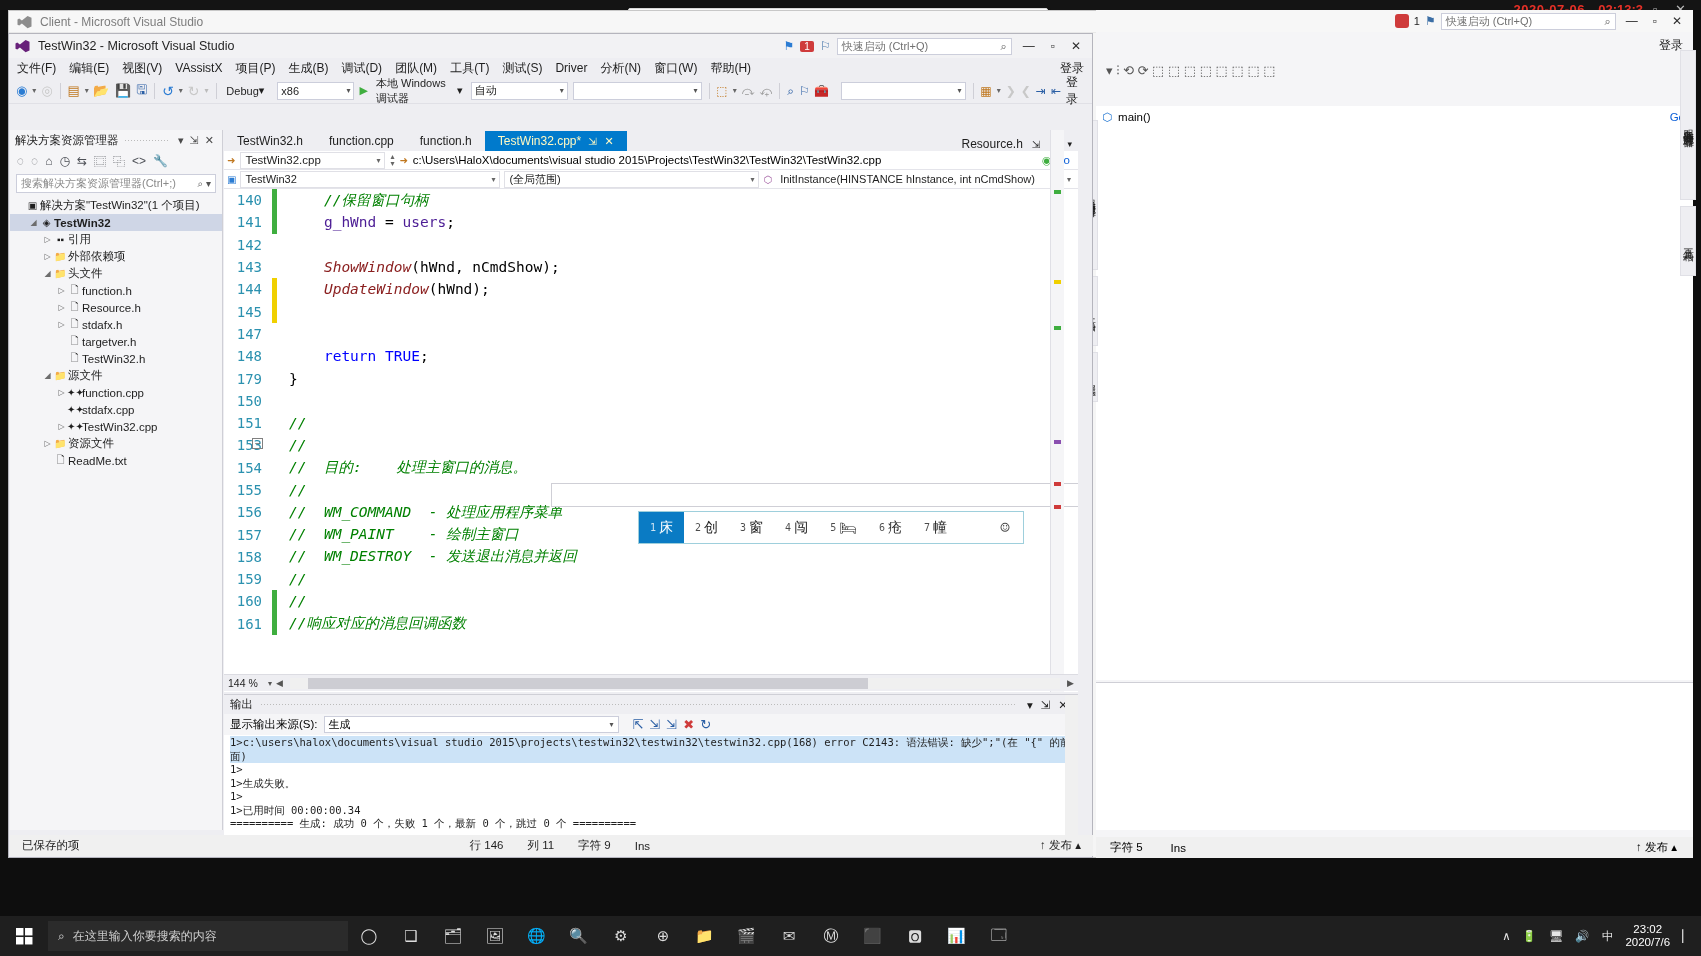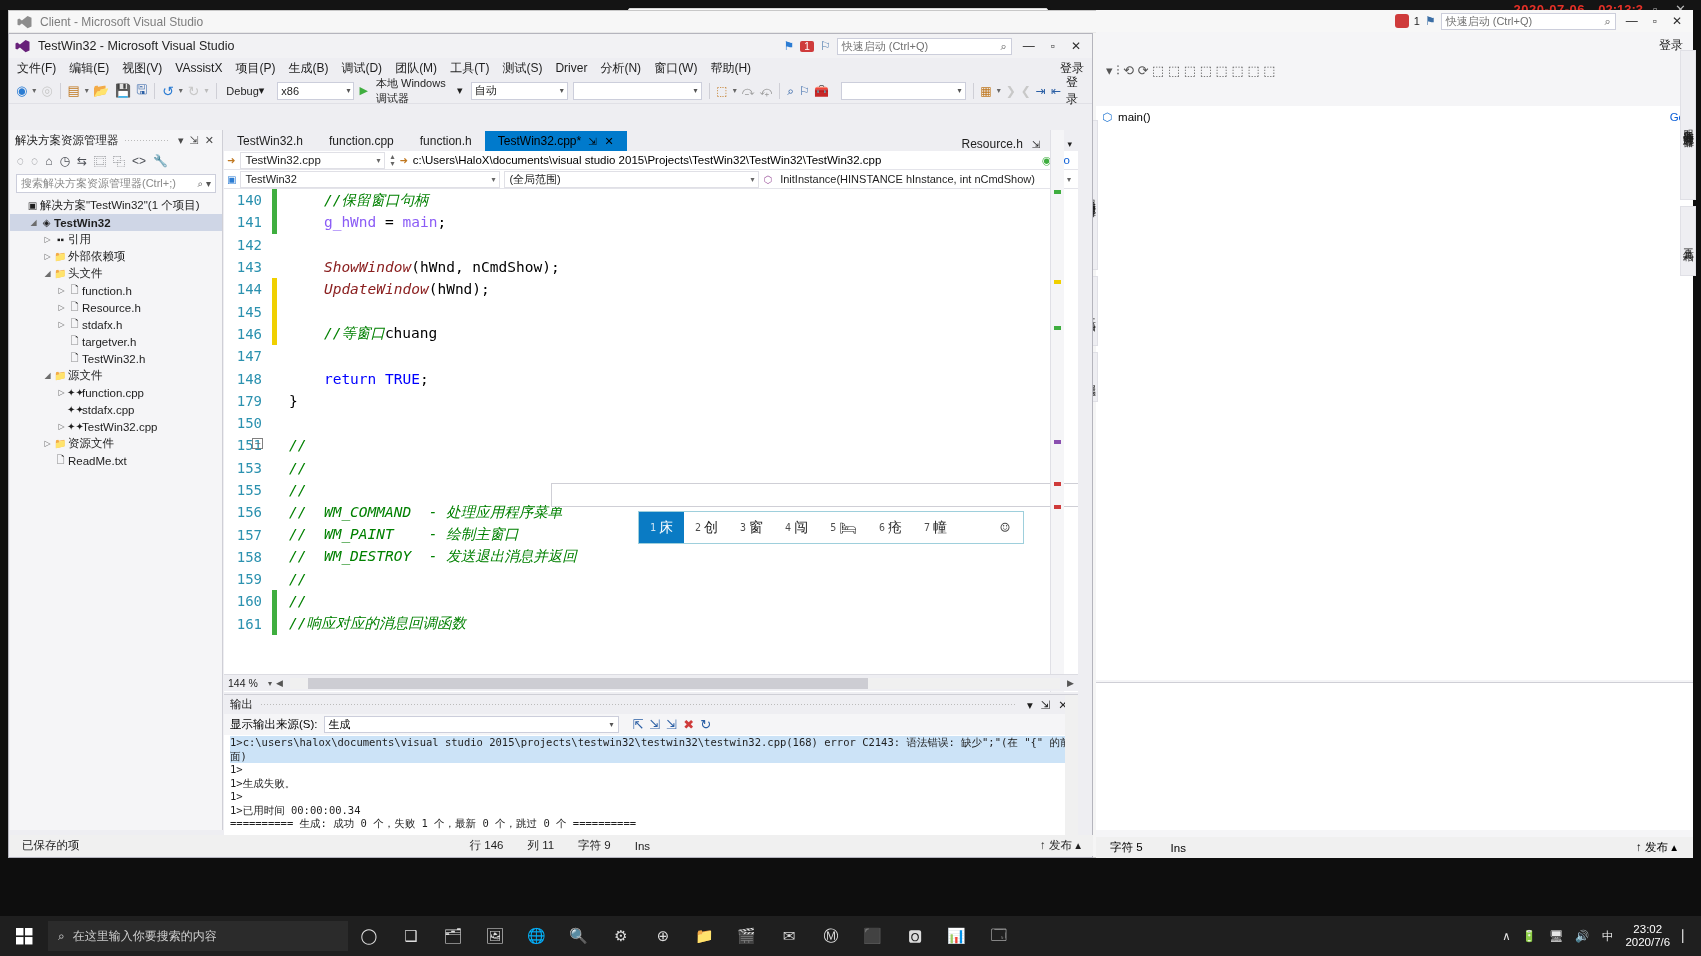--- a/index.html
+++ b/index.html
@@ -76,21 +76,21 @@
   .tnode.sel { background:#cfd6e6; font-weight:bold; }
   .bot-tools { position:absolute; left:1px; top:800px; width:213px; height:24px;
      display:flex; align-items:center; gap:14px; padding-left:12px; font-size:12px; color:#4e5157;
      border-top:1px solid #dcdce2;}
 
   
   .editor-wrap { position:absolute; left:215px; top:96px; right:14px; height:562px; background:#fff; }
   .tabstrip { height:21px; display:flex; align-items:flex-end; font-size:12px;
     background:#eeeef2; }
   .tab { height:20px; padding:0 13px; display:flex; align-items:center; color:#1e1e1e; }
-  .tab.active { background:#007acc; color:#000000; }
+  .tab.active { background:#007acc; color:#fef9c3; }
   .tab .cls { margin-left:8px; font-size:11px; }
   .tab .pin { margin-left:7px; font-size:10px; }
   .tabstrip .right { margin-left:auto; display:flex; align-items:center; gap:9px;
     padding-right:6px; color:#1e1e1e; }
 
   .navbar1 { height:19px; display:flex; align-items:center; gap:5px; font-size:11.5px;
     background:#fff; border-bottom:1px solid #e4e4ea; padding:0 3px;}
   .nb-box { height:17px; border:1px solid #e0e0e6; display:flex; align-items:center;
     padding:0 4px; color:#1e1e1e; }
   .nb-box .arw { margin-left:auto; font-size:8px; color:#666; padding-left:6px;}
@@ -104,21 +104,21 @@
     font-family:"DejaVu Sans Mono","Liberation Mono",monospace; font-size:14.5px; }
   .cline { display:flex; height:22.3px; align-items:center; white-space:pre; }
   .lnum { width:48px; text-align:right; padding-right:10px; color:#2b91af; font-size:14px; }
   .chg { width:5px; height:22.3px; }
   .chg.green { background:#3fae3f; }
   .chg.yellow { background:#f0d000; }
   .code { padding-left:12px; color:#000; }
   .cm  { color:#008000; font-style:italic; }
   .kw  { color:#0000ff; }
   .fn  { color:#8b2020; font-style:italic; }
-  .id  { color:#8b5cf6; }
+  .id  { color:#4c1d95; }
 
   .fold { position:absolute; left:28px; font-size:10px; color:#6d6d6d;
     width:11px; height:11px; border:1px solid #808080; line-height:9px; text-align:center; }
 
   
   .ime-input { position:absolute; left:327px; top:294px; width:700px; height:24px;
     border:1px solid #cfcfd6; background:#fff; }
   .ime-cand { position:absolute; left:414px; top:322px; width:386px; height:33px;
     background:#fff; border:1px solid #9ecfdc; display:flex; align-items:center;
     font-size:14px; }
@@ -541,32 +541,32 @@
         <span style="color:#a05ba0;font-size:10px">⬡</span>
         <div class="nb-box" style="flex:1;border:none">
           <span>InitInstance(HINSTANCE hInstance, int nCmdShow)</span>
           <span class="arw">▾</span>
         </div>
       </div>
 
       <div class="code-area" id="codearea">
 
       <div class="cline"><span class="lnum">140</span><span class="chg green"></span><span class="code"><span class="cm">    //保留窗口句柄</span></span></div>
-          <div class="cline"><span class="lnum">141</span><span class="chg green"></span><span class="code">    <span class="id">g_hWnd</span> = <span class="id">main</span>;</span></div>
+          <div class="cline"><span class="lnum">141</span><span class="chg green"></span><span class="code">    <span class="id">g_hWnd</span> = <span class="id">users</span>;</span></div>
           <div class="cline"><span class="lnum">142</span><span class="chg "></span><span class="code"></span></div>
           <div class="cline"><span class="lnum">143</span><span class="chg "></span><span class="code">    <span class="fn">ShowWindow</span>(hWnd, nCmdShow);</span></div>
           <div class="cline"><span class="lnum">144</span><span class="chg yellow"></span><span class="code">    <span class="fn">UpdateWindow</span>(hWnd);</span></div>
           <div class="cline"><span class="lnum">145</span><span class="chg yellow"></span><span class="code"></span></div>
-          <div class="cline"><span class="lnum">146</span><span class="chg yellow"></span><span class="code">    <span class="cm">//等窗口</span>chuang</span></div>
           <div class="cline"><span class="lnum">147</span><span class="chg "></span><span class="code"></span></div>
           <div class="cline"><span class="lnum">148</span><span class="chg "></span><span class="code">    <span class="kw">return</span> <span class="kw">TRUE</span>;</span></div>
           <div class="cline"><span class="lnum">179</span><span class="chg "></span><span class="code">}</span></div>
           <div class="cline"><span class="lnum">150</span><span class="chg "></span><span class="code"></span></div>
           <div class="cline"><span class="lnum">151</span><span class="chg "></span><span class="code"><span class="cm">//</span></span></div>
           <div class="cline"><span class="lnum">153</span><span class="chg "></span><span class="code"><span class="cm">//</span></span></div>
+          <div class="cline"><span class="lnum">154</span><span class="chg "></span><span class="code"><span class="cm">//  目的:    处理主窗口的消息。</span></span></div>
           <div class="cline"><span class="lnum">155</span><span class="chg "></span><span class="code"><span class="cm">//</span></span></div>
           <div class="cline"><span class="lnum">156</span><span class="chg "></span><span class="code"><span class="cm">//  WM_COMMAND  - 处理应用程序菜单</span></span></div>
           <div class="cline"><span class="lnum">157</span><span class="chg "></span><span class="code"><span class="cm">//  WM_PAINT    - 绘制主窗口</span></span></div>
           <div class="cline"><span class="lnum">158</span><span class="chg "></span><span class="code"><span class="cm">//  WM_DESTROY  - 发送退出消息并返回</span></span></div>
           <div class="cline"><span class="lnum">159</span><span class="chg "></span><span class="code"><span class="cm">//</span></span></div>
           <div class="cline"><span class="lnum">160</span><span class="chg green"></span><span class="code"><span class="cm">//</span></span></div>
           <div class="cline"><span class="lnum">161</span><span class="chg green"></span><span class="code"><span class="cm">//响应对应的消息回调函数</span></span></div>
           <div class="ime-input"></div>
           <div class="ime-cand" id="imecand">
           <span class="c sel">

